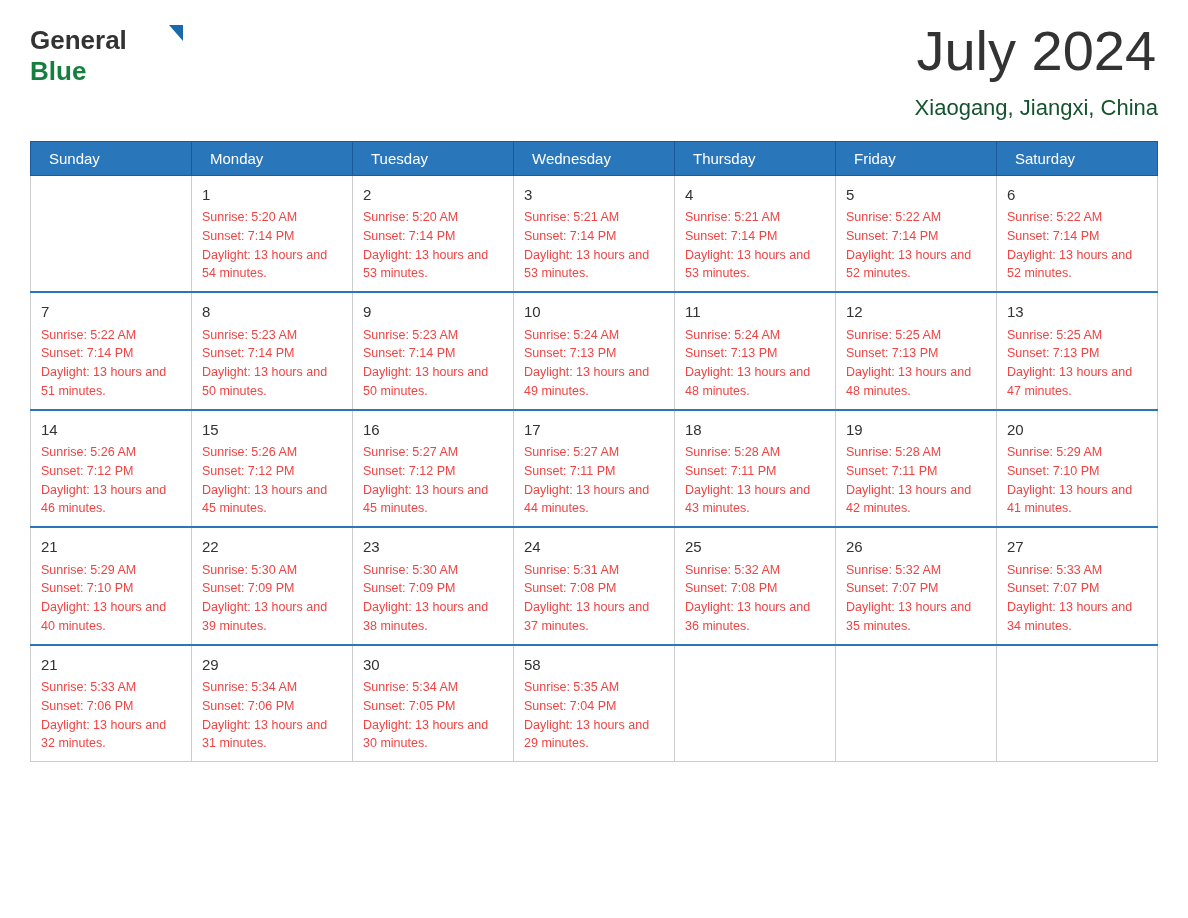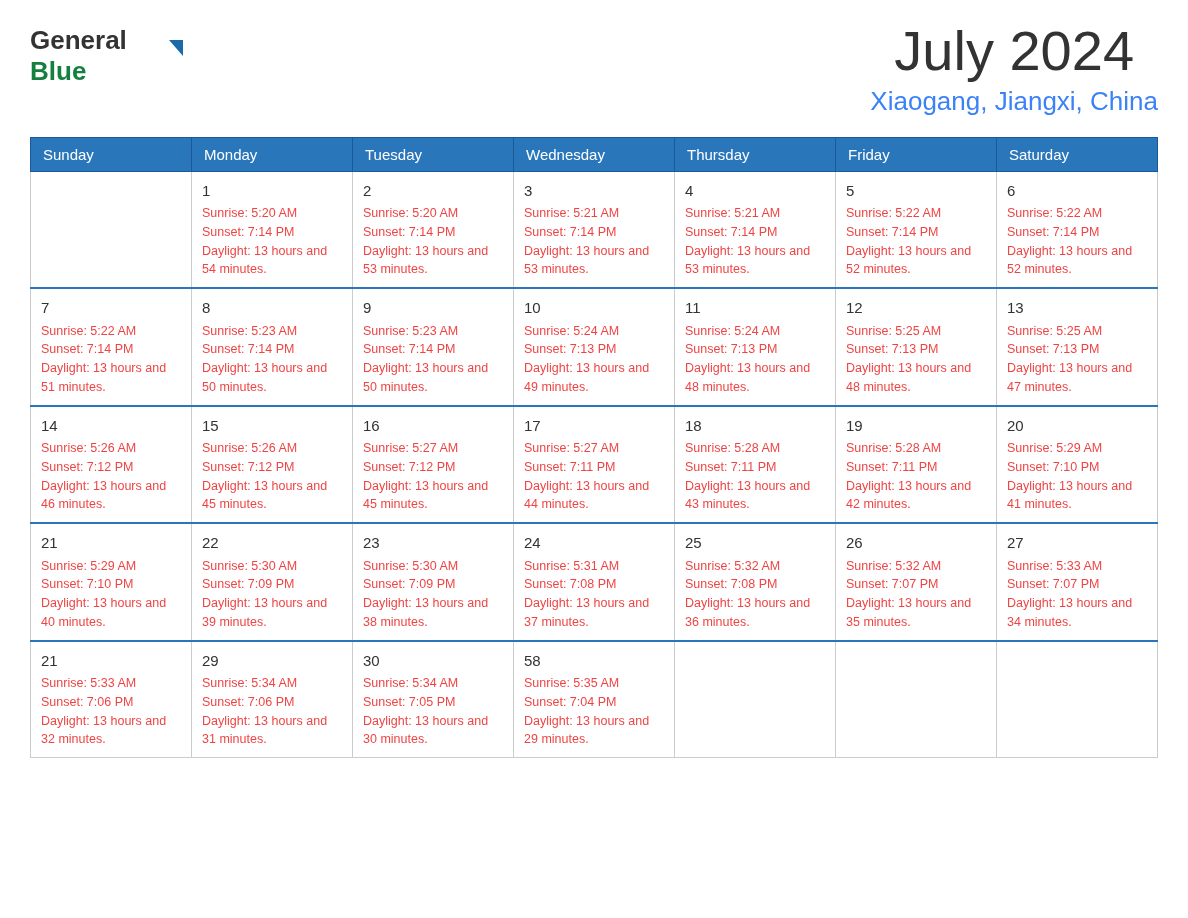--- a/index.html
+++ b/index.html
@@ -17,21 +17,21 @@
       margin-bottom: 20px;
     }
     .logo {
       display: flex;
       flex-direction: column;
       align-items: flex-start;
       padding-top: 5px;
     }
     .logo-text {
       display: flex;
-      align-items: flex-end;
+      align-items: flex-start;
       gap: 40px;
     }
     .logo-general {
       font-size: 26px;
       font-weight: bold;
       color: #333;
     }
     .logo-blue-part {
       display: flex;
       flex-direction: column;
@@ -54,35 +54,35 @@
     .title-block {
       text-align: center;
     }
     .title-month {
       font-size: 56px;
       font-weight: normal;
       color: #333;
       line-height: 1.1;
     }
     .title-location {
-      font-size: 26px;
-      color: #3b82f6;
-      margin-top: 4px;
+      font-size: 22px;
+      color: #14532d;
+      margin-top: 13px;
     }
     .calendar-table {
       width: 100%;
       border-collapse: collapse;
       border: 1px solid #aaa;
     }
     .calendar-table th {
       background-color: #2a76bb;
       color: #fff;
       font-size: 15px;
       font-weight: normal;
-      padding: 8px 12px;
+      padding: 8px 18px;
       text-align: left;
       border: 1px solid #1a5a9a;
     }
     .calendar-table td {
       vertical-align: top;
       padding: 8px 10px;
       border: 1px solid #ccc;
       width: 14.28%;
       min-height: 90px;
       font-size: 13px;

